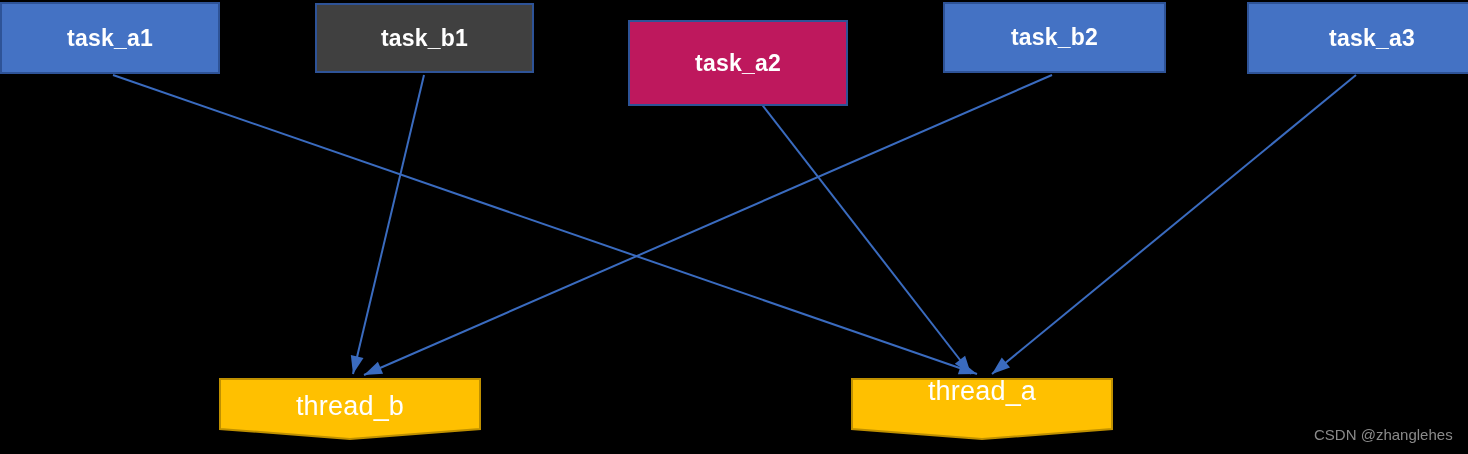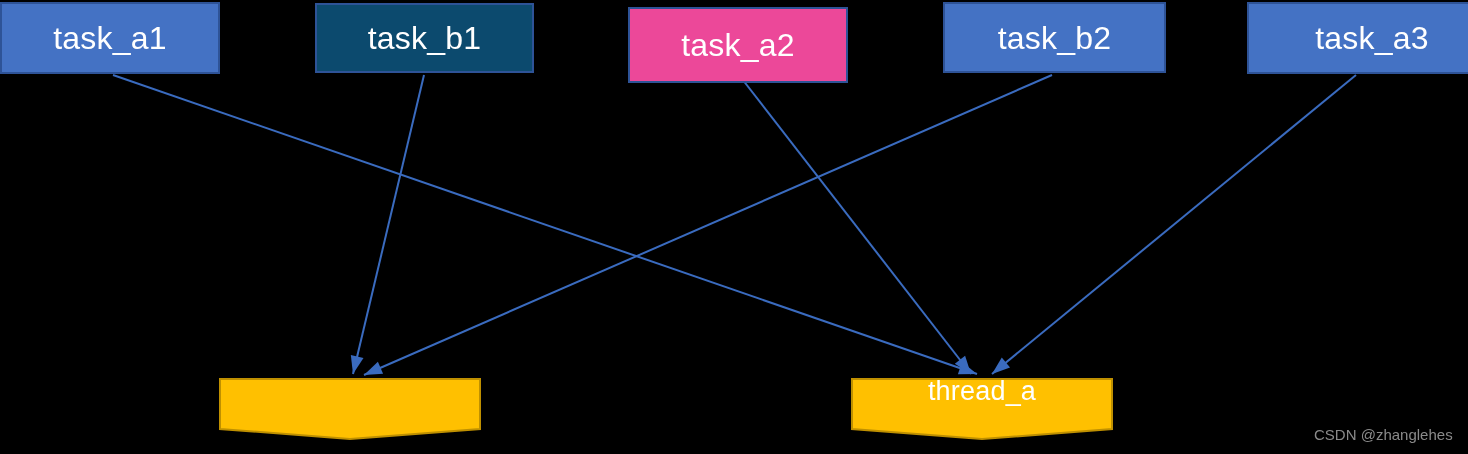--- a/index.html
+++ b/index.html
@@ -17,22 +17,22 @@
   }
   .task-box {
     position: absolute;
     box-sizing: border-box;
     background: #4472C4;
     border: 2px solid #2E5397;
     display: flex;
     align-items: center;
     justify-content: center;
     color: #FFFFFF;
-    font-size: 32px;
-    font-weight: 400;
+    font-size: 23px;
+    font-weight: 700;
     letter-spacing: 0.2px;
     line-height: 1;
     user-select: none;
   }
   .thread-shape {
     position: absolute;
     display: flex;
     align-items: flex-start;
     justify-content: center;
     user-select: none;
@@ -93,38 +93,39 @@
       <g>
         <line x1="1356" y1="75" x2="992" y2="374" stroke="#3A6BBF" stroke-width="2"></line>
         <polygon points="992,374 1001.7832663296141,357.5519697251058 1010.0348788332943,367.5974110339338" fill="#3A6BBF"></polygon>
       </g>
     </svg>
 
   <div id="task-layer">
       <div class="task-box" style="left: 0px; top: 2px; width: 220px; height: 72px; background: rgb(68, 114, 196); border-color: rgb(46, 83, 151);">
         <span style="color: rgb(255, 255, 255);">task_a1</span>
       </div>
-      <div class="task-box" style="left: 315px; top: 3px; width: 219px; height: 70px; background: #0c4a6e; border-color: rgb(46, 83, 151);">
+      <div class="task-box" style="left: 315px; top: 3px; width: 219px; height: 70px; background: #404040; border-color: rgb(46, 83, 151);">
         <span style="color: rgb(255, 255, 255);">task_b1</span>
       </div>
-      <div class="task-box" style="left: 628px; top: 7px; width: 220px; height: 76px; background: #ec4899; border-color: rgb(46, 83, 151);">
+      <div class="task-box" style="left: 628px; top: 20px; width: 220px; height: 86px; background: #be185d; border-color: rgb(46, 83, 151);">
         <span style="color: rgb(255, 255, 255);">task_a2</span>
       </div>
       <div class="task-box" style="left: 943px; top: 2px; width: 223px; height: 71px; background: rgb(68, 114, 196); border-color: rgb(46, 83, 151); align-items: center;">
         <span style="color: rgb(255, 255, 255);">task_b2</span>
       </div>
       <div class="task-box" style="left: 1247px; top: 2px; width: 250px; height: 72px; background: rgb(68, 114, 196); border-color: rgb(46, 83, 151);">
         <span style="color: rgb(255, 255, 255);">task_a3</span>
       </div>
     </div>
   <div id="thread-layer">
       <div class="thread-shape" style="left: 219px; top: 378px; width: 262px; height: 62px;">
         <svg width="262" height="62" viewBox="0 0 262 62">
           <polygon points="1,1 261,1 261,51 131,61 1,51" fill="#FFC000" stroke="#BF9000" stroke-width="2"></polygon>
         </svg>
+        <span class="thread-label" style="margin-top: 15px; color: rgb(255, 255, 255);">thread_b</span>
       </div>
       <div class="thread-shape" style="left: 851px; top: 378px; width: 262px; height: 62px;">
         <svg width="262" height="62" viewBox="0 0 262 62">
           <polygon points="1,1 261,1 261,51 131,61 1,51" fill="#FFC000" stroke="#BF9000" stroke-width="2"></polygon>
         </svg>
         <span class="thread-label" style="color: rgb(255, 255, 255);">thread_a</span>
       </div>
     </div>
 
   <div class="watermark" style="left: 1314px; top: 427px; color: rgb(138, 138, 138);">CSDN @zhanglehes</div>

